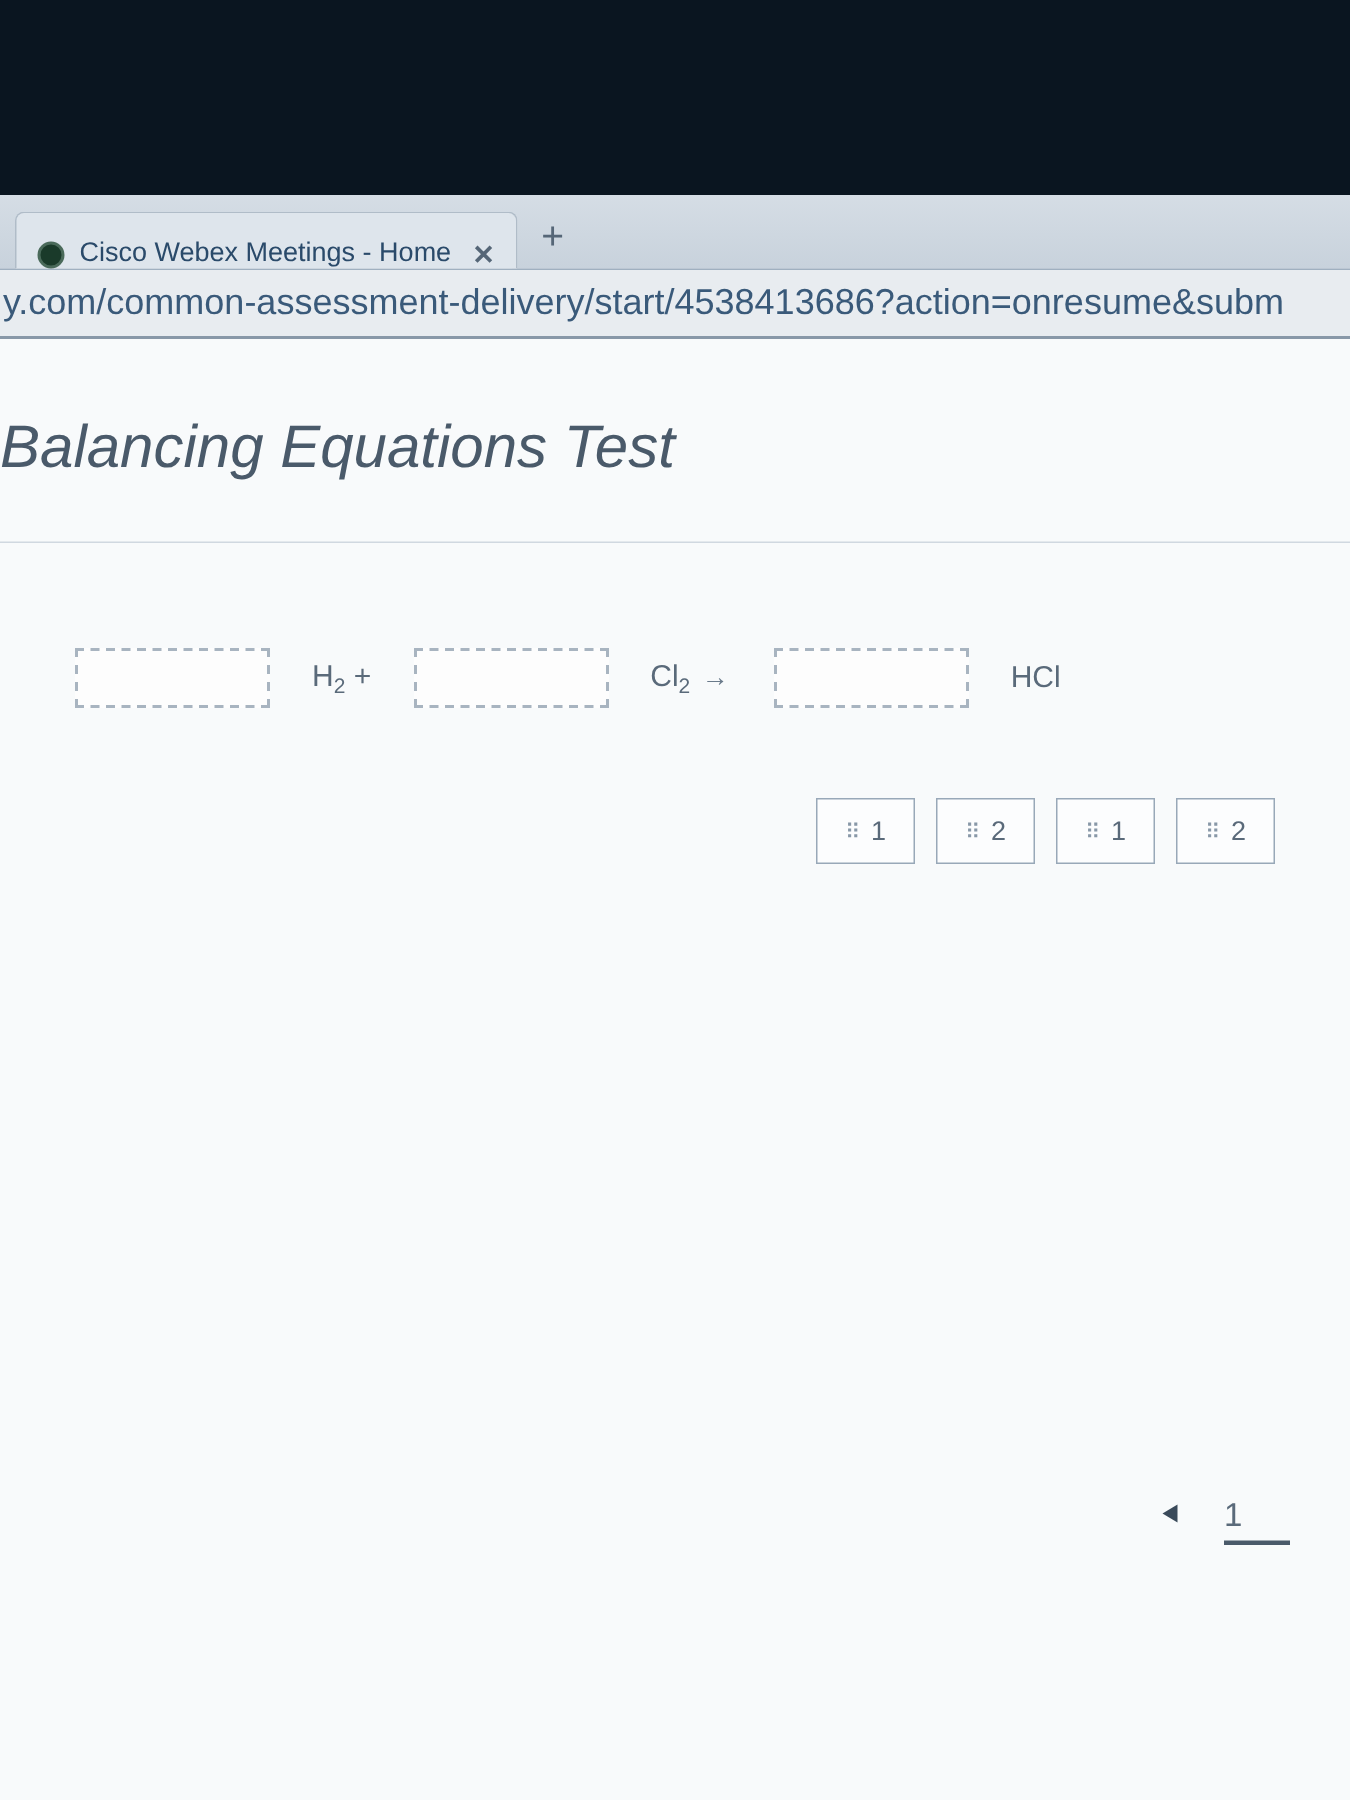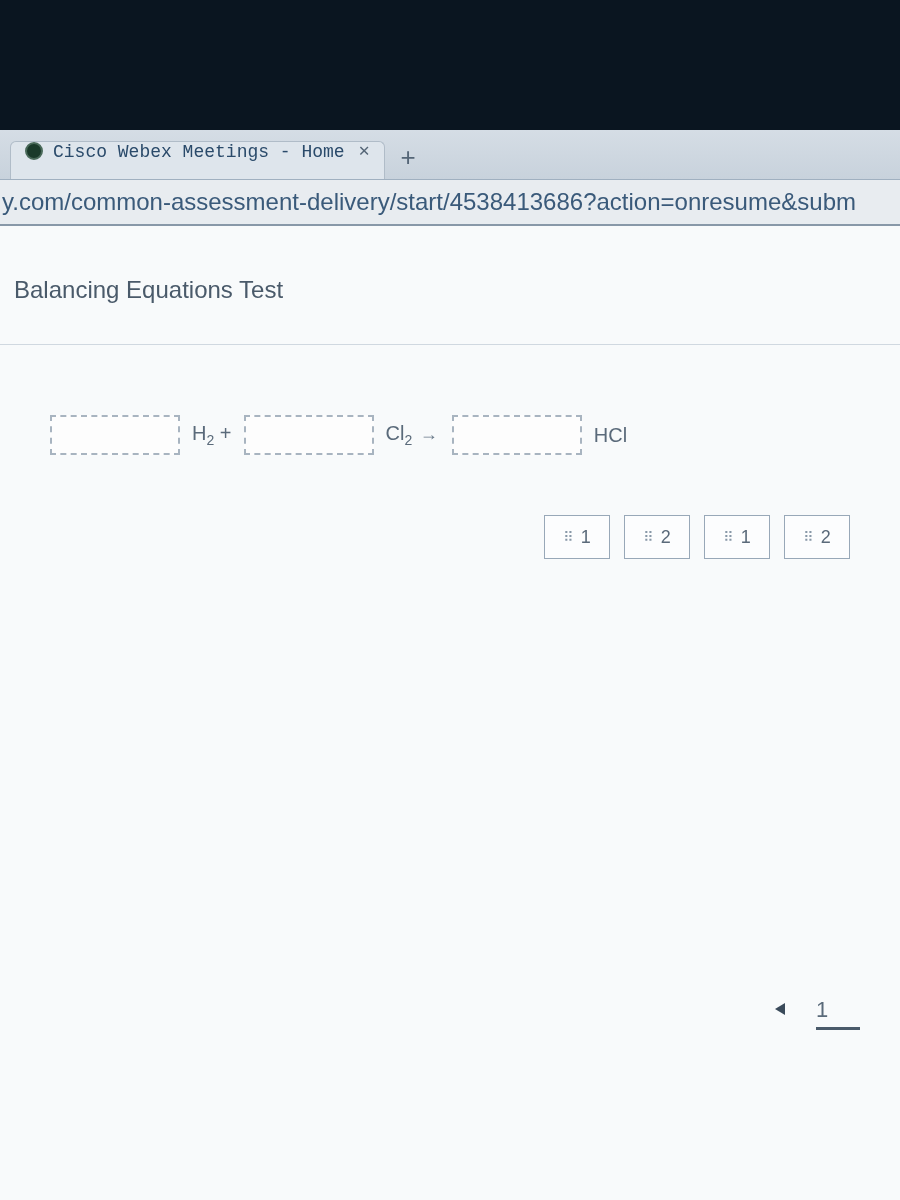--- a/index.html
+++ b/index.html
@@ -21,31 +21,30 @@
     .tab-bar {
       height: 50px;
       background: linear-gradient(to bottom, #d5dde5, #c8d2dc);
       display: flex;
       align-items: center;
       padding-left: 10px;
       border-bottom: 1px solid #a0b0c0;
     }
     .browser-tab {
       display: flex;
-      align-items: flex-start;
+      align-items: flex-end;
       background: #dee5ec;
       height: 38px;
       padding: 0 14px;
       border-radius: 6px 6px 0 0;
       border: 1px solid #b0bcc8;
       border-bottom: none;
       margin-top: 10px;
       font-size: 18px;
       color: #2a4a6a;
-      font-family: Liberation Mono, monospace;
     }
     .tab-favicon {
       width: 18px;
       height: 18px;
       border-radius: 50%;
       background: #1a3a2a;
       border: 2px solid #4a6a5a;
       margin-right: 10px;
     }
     .tab-close {
@@ -73,31 +72,32 @@
       color: #3a5a7a;
       white-space: nowrap;
       overflow: hidden;
     }
     .content-area {
       background: #f8fafb;
       padding: 50px 0 0 0;
       height: calc(100% - 96px);
     }
     .page-title {
-      font-size: 24px;
+      font-size: 40px;
       font-weight: 400;
       color: #4a5a6a;
-      padding: 0 10px 40px 14px;
+      padding: 0 10px 40px 0;
       border-bottom: 1px solid #d0d8e0;
+      font-style: italic;
     }
     .equation-area {
       padding: 70px 50px 30px 50px;
       display: flex;
       align-items: center;
-      gap: 8px;
+      gap: 24px;
     }
     .drop-box {
       width: 130px;
       height: 40px;
       border: 2px dashed #a8b4c0;
       background: #fdfdfd;
     }
     .chem {
       font-size: 20px;
       color: #5a6a7a;

